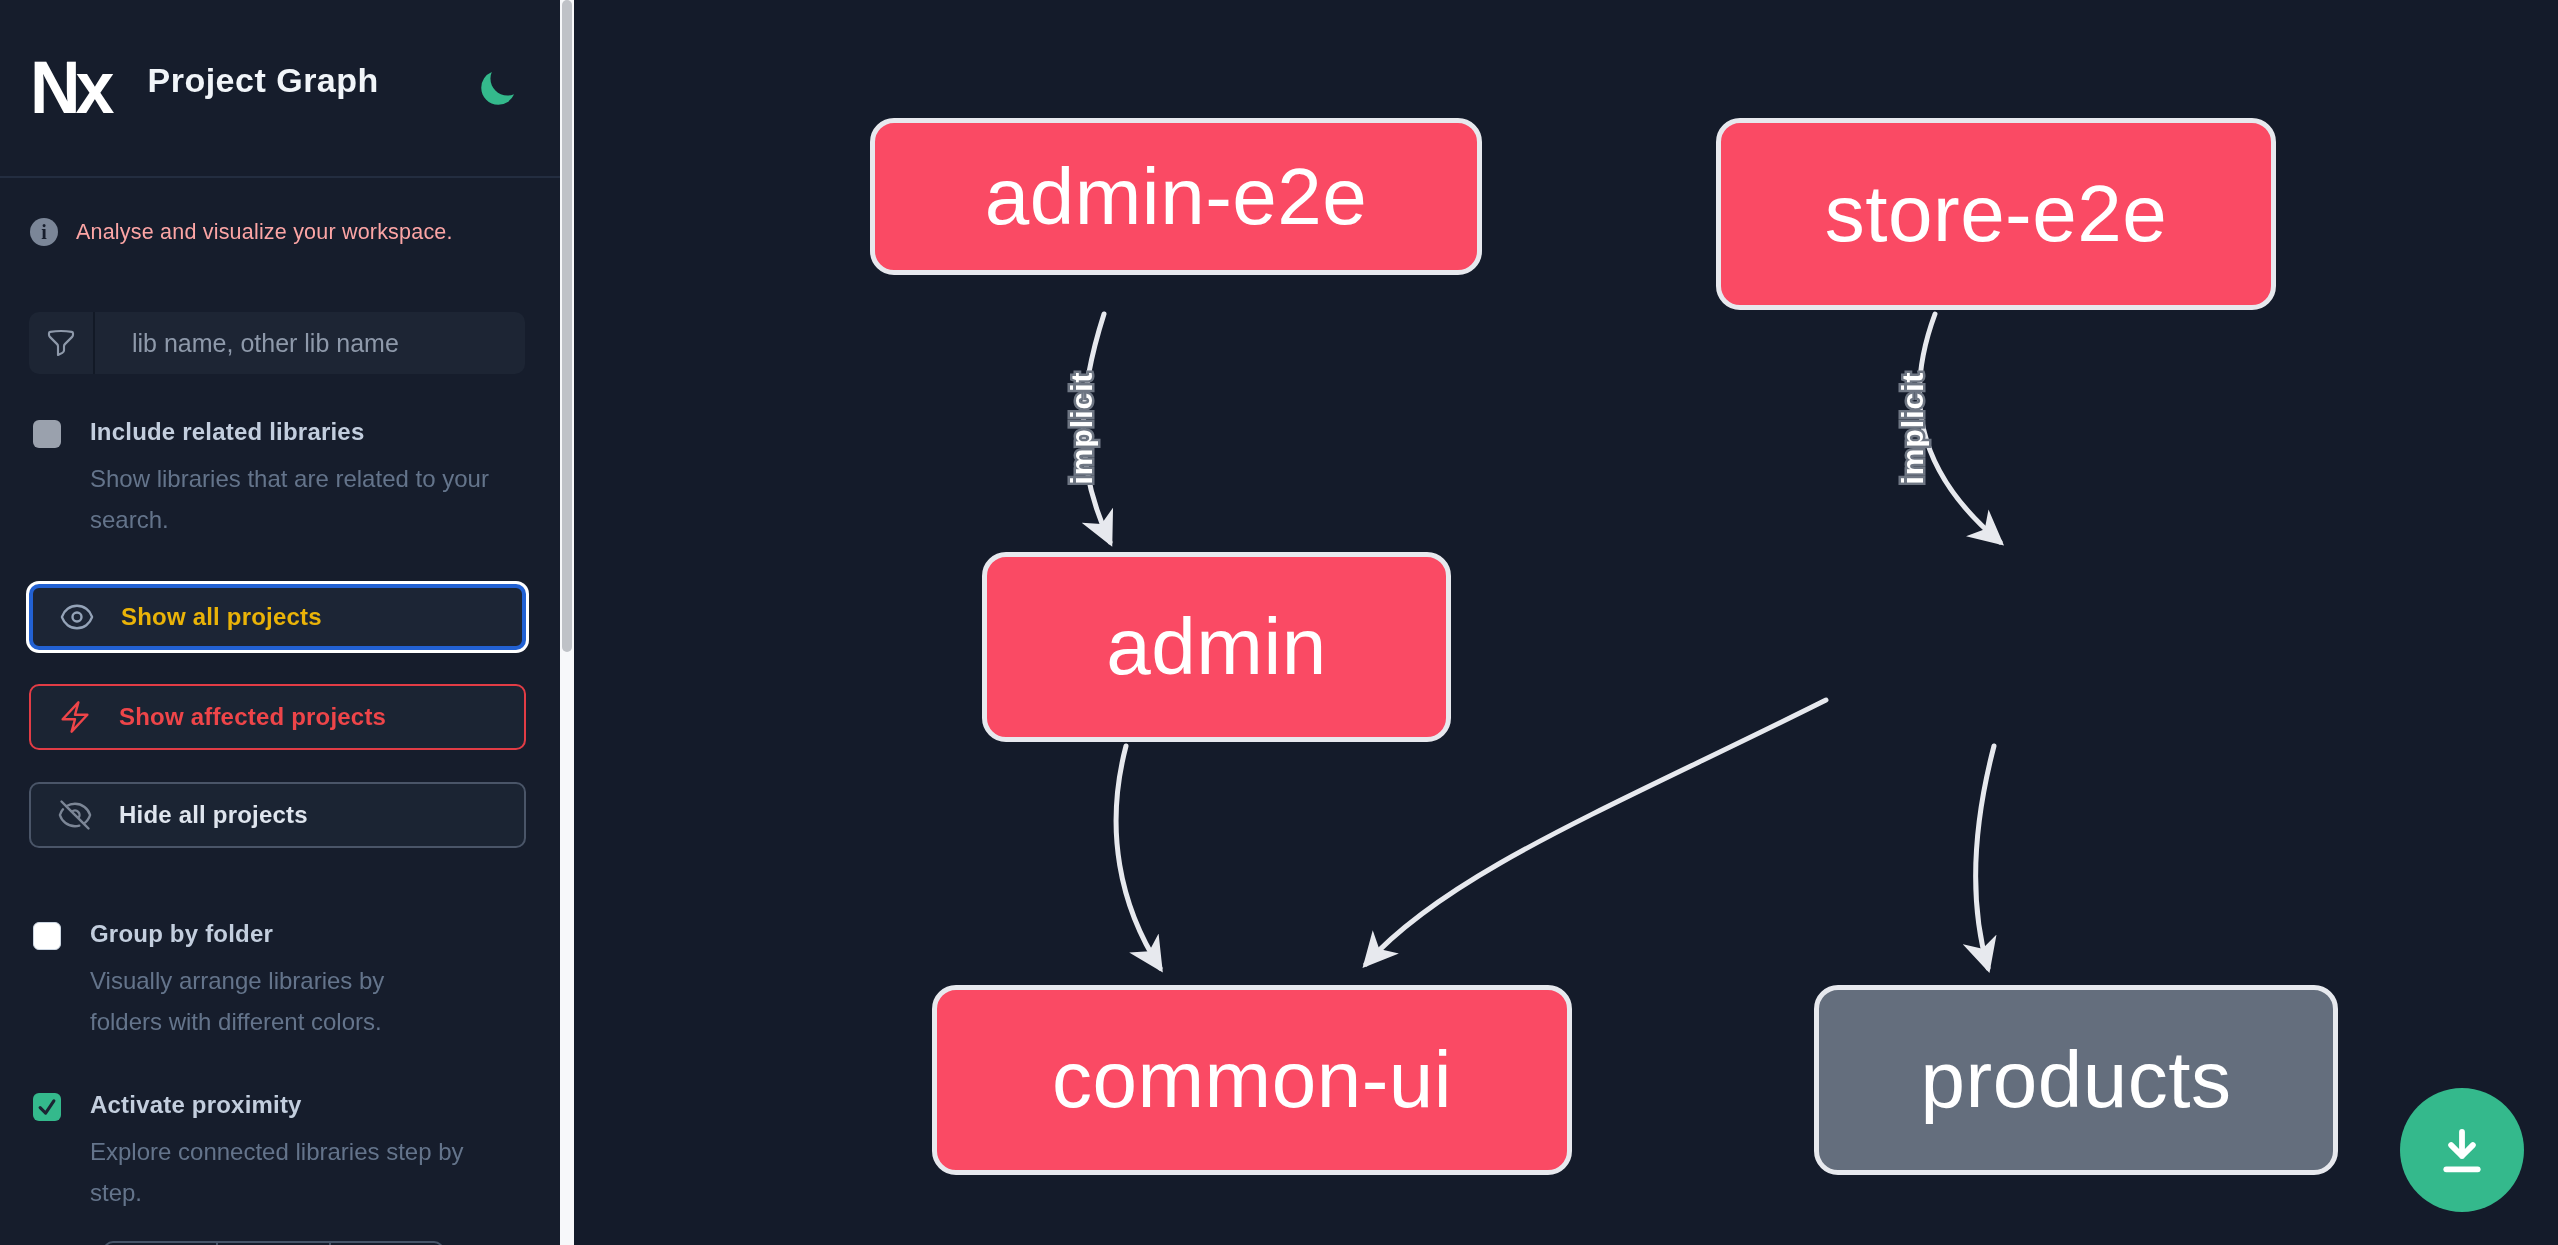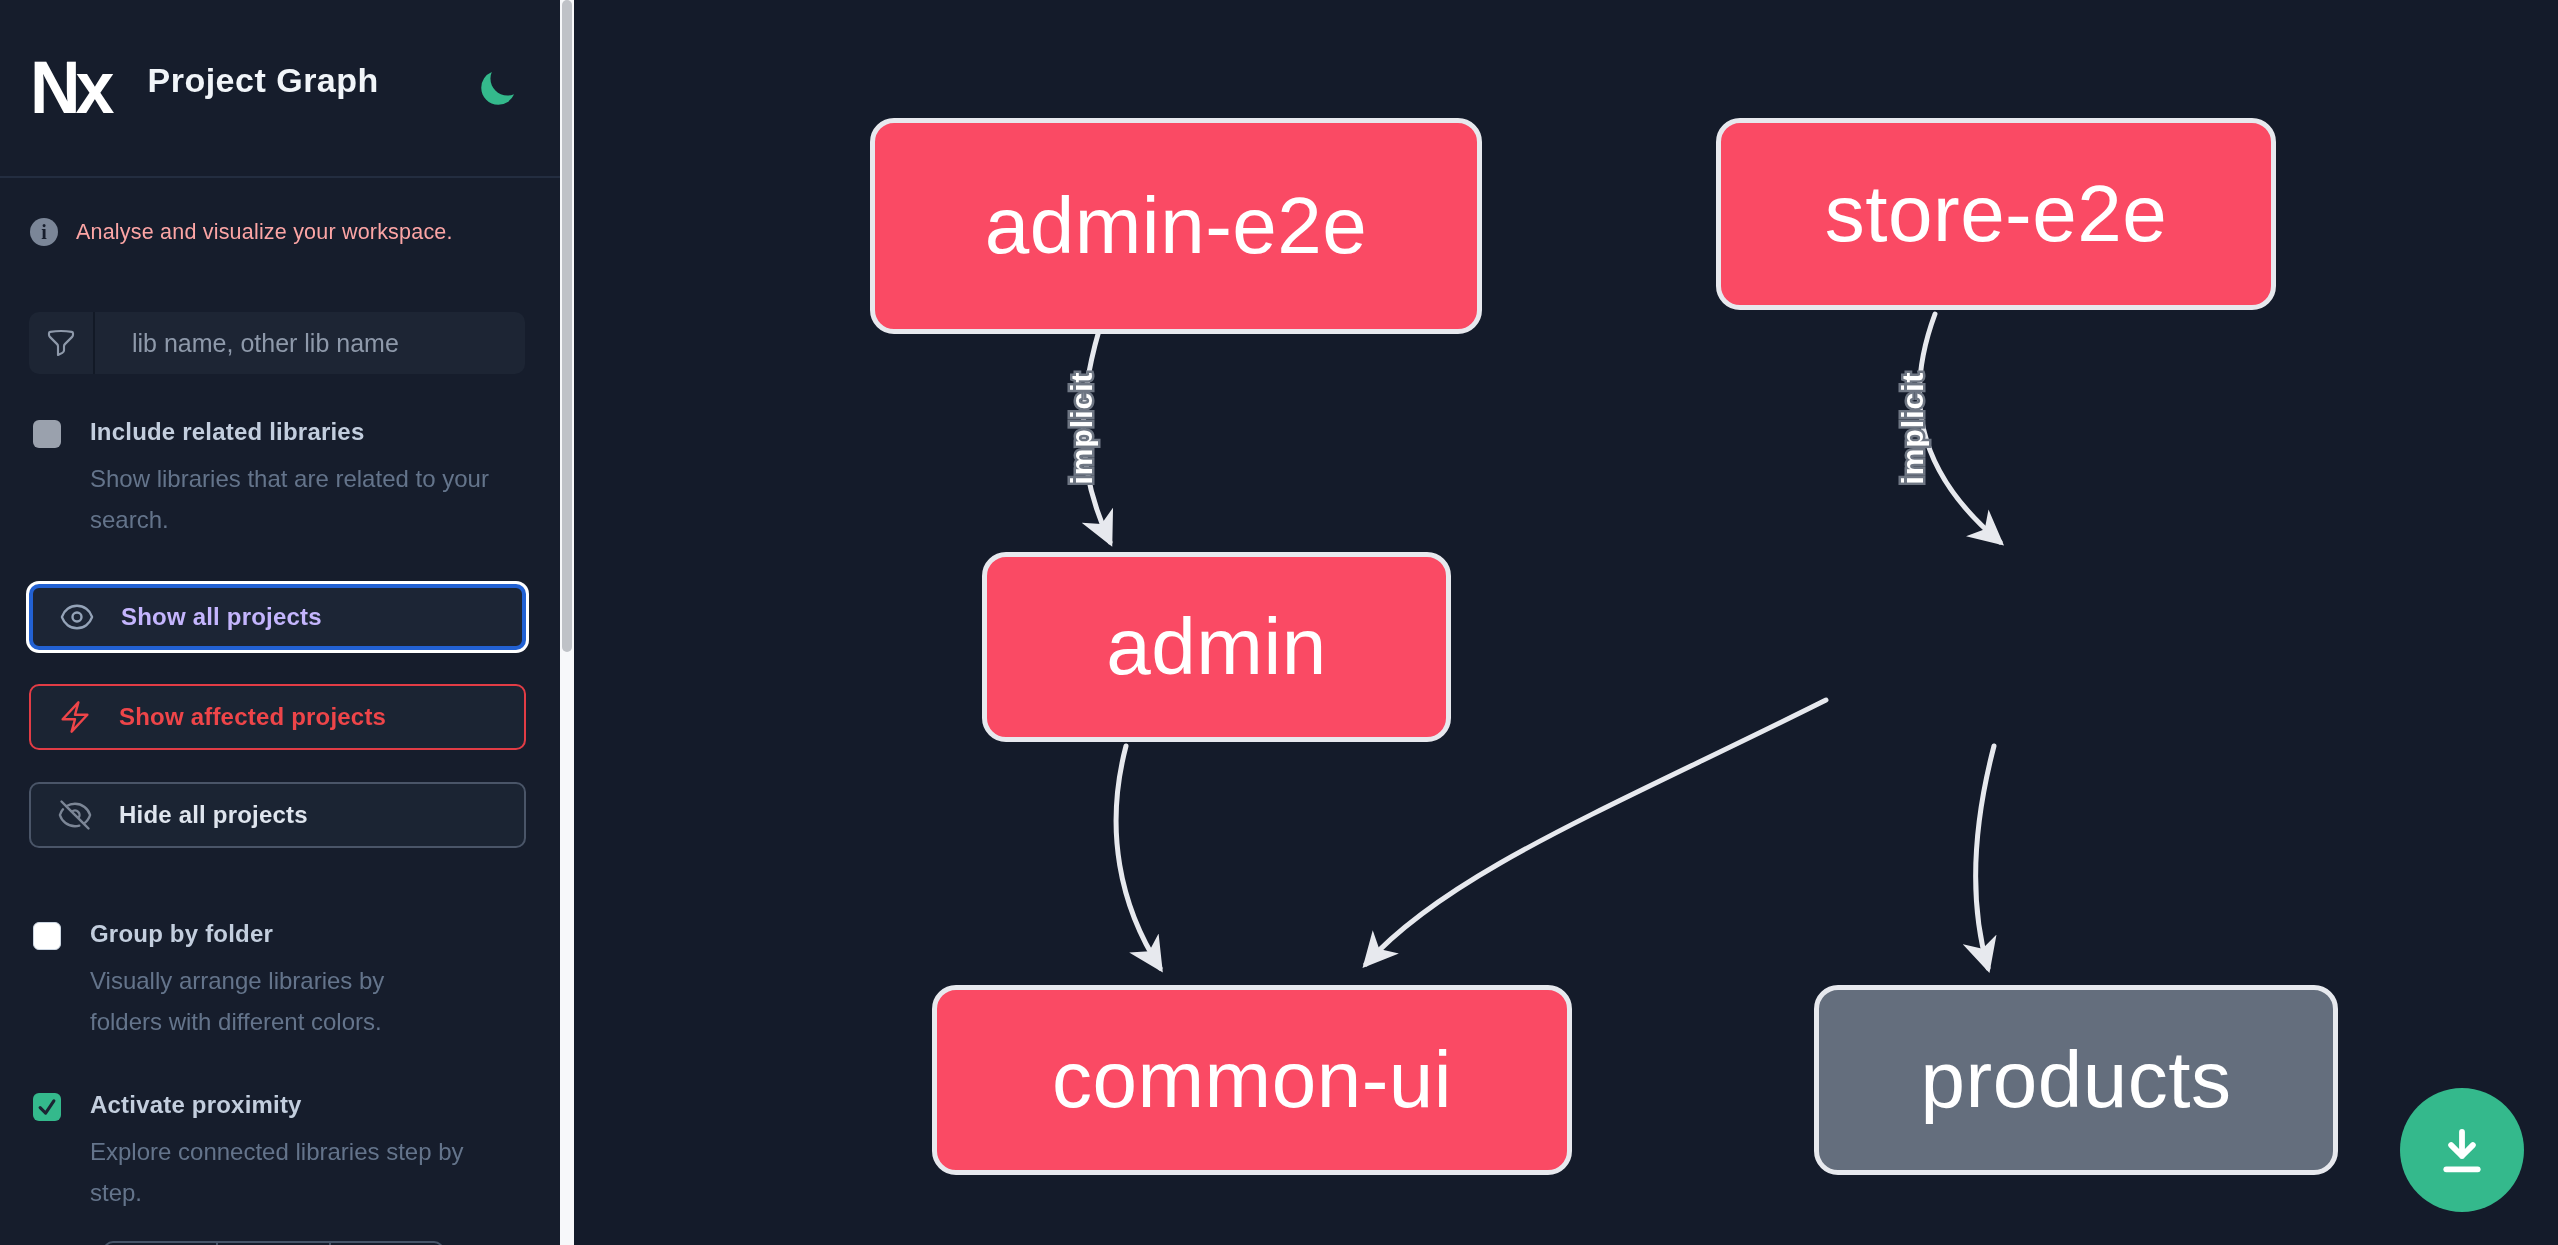--- a/index.html
+++ b/index.html
@@ -30,21 +30,21 @@
   .cb-white{background:#ffffff;border:1px solid #cbd5e1;box-sizing:border-box;}
   .cb-green{background:#34b98c;display:flex;align-items:center;justify-content:center;}
   .cb-green svg{width:22px;height:22px;}
   .opt .opt-label{display:block;margin-left:57px;color:#c3cede;font-size:24px;font-weight:700;letter-spacing:.2px;}
   .opt .opt-desc{display:block;margin-left:57px;margin-top:12px;color:#64748b;font-size:24px;line-height:41px;}
   .w1{max-width:440px;} .w2{max-width:365px;} .w3{max-width:390px;}
 
   .btn-stack{margin:44px 34px 0 29px;}
   .sb-btn{width:100%;box-sizing:border-box;height:66px;border-radius:10px;background:#1b2433;display:flex;align-items:center;padding:0 0 0 26px;gap:26px;font-family:"Liberation Sans",sans-serif;font-size:24px;font-weight:700;cursor:pointer;letter-spacing:.2px;}
   .sb-btn svg{width:36px;height:36px;flex:0 0 auto;}
-  .btn-focused{border:4px solid #2261d3;box-shadow:0 0 0 3px #ffffff;color:#c4b5fd;margin-bottom:34px;background:#1c2535;}
+  .btn-focused{border:4px solid #2261d3;box-shadow:0 0 0 3px #ffffff;color:#eab308;margin-bottom:34px;background:#1c2535;}
   .btn-affected{border:2px solid #e23c45;color:#ee4549;margin-bottom:32px;}
   .btn-default{border:2px solid #4a5568;color:#dfe5ee;}
 
   .depth-sliver{position:absolute;left:103px;top:1241px;width:337px;height:40px;border:2px solid #475569;border-radius:10px;display:flex;}
   .depth-sliver span{flex:1;border-right:2px solid #475569;}
   .depth-sliver span:last-child{border-right:none;}
 
   
   .sb-scroll-track{position:absolute;left:560px;top:0;width:14px;height:1245px;background:#f7f8fa;}
   .sb-scroll-thumb{position:absolute;left:2px;top:0;width:10px;height:652px;background:#bfc2c7;border-radius:6px;}
@@ -156,21 +156,21 @@
         <path d="M 530 314 C 505 392, 498 462, 536 542" marker-end="url(#arrow)"></path>
         <path d="M 1361 314 C 1332 392, 1338 468, 1426 542" marker-end="url(#arrow)"></path>
         <path d="M 552 746 C 530 830, 546 906, 586 968" marker-end="url(#arrow)"></path>
         <path d="M 1252 700 C 1040 806, 874 872, 792 964" marker-end="url(#arrow)"></path>
         <path d="M 1420 746 C 1398 830, 1396 906, 1414 968" marker-end="url(#arrow)"></path>
       </g>
       <text class="edge-label" transform="translate(518 428) rotate(-90)" text-anchor="middle">implicit</text>
       <text class="edge-label" transform="translate(1349 428) rotate(-90)" text-anchor="middle">implicit</text>
     </svg>
 
-    <div class="gnode gnode-affected" style="left:296px;top:118px;width:612px;height:216px;">
+    <div class="gnode gnode-affected" style="left:296px;top:118px;width:612px;height:157px;">
       <span>admin-e2e</span>
     </div>
     <div class="gnode gnode-affected" style="left:1142px;top:118px;width:560px;height:192px;">
       <span>store-e2e</span>
     </div>
     <div class="gnode gnode-affected" style="left:408px;top:552px;width:469px;height:190px;">
       <span>admin</span>
     </div>
     <div class="gnode gnode-affected" style="left:358px;top:985px;width:640px;height:190px;">
       <span>common-ui</span>

